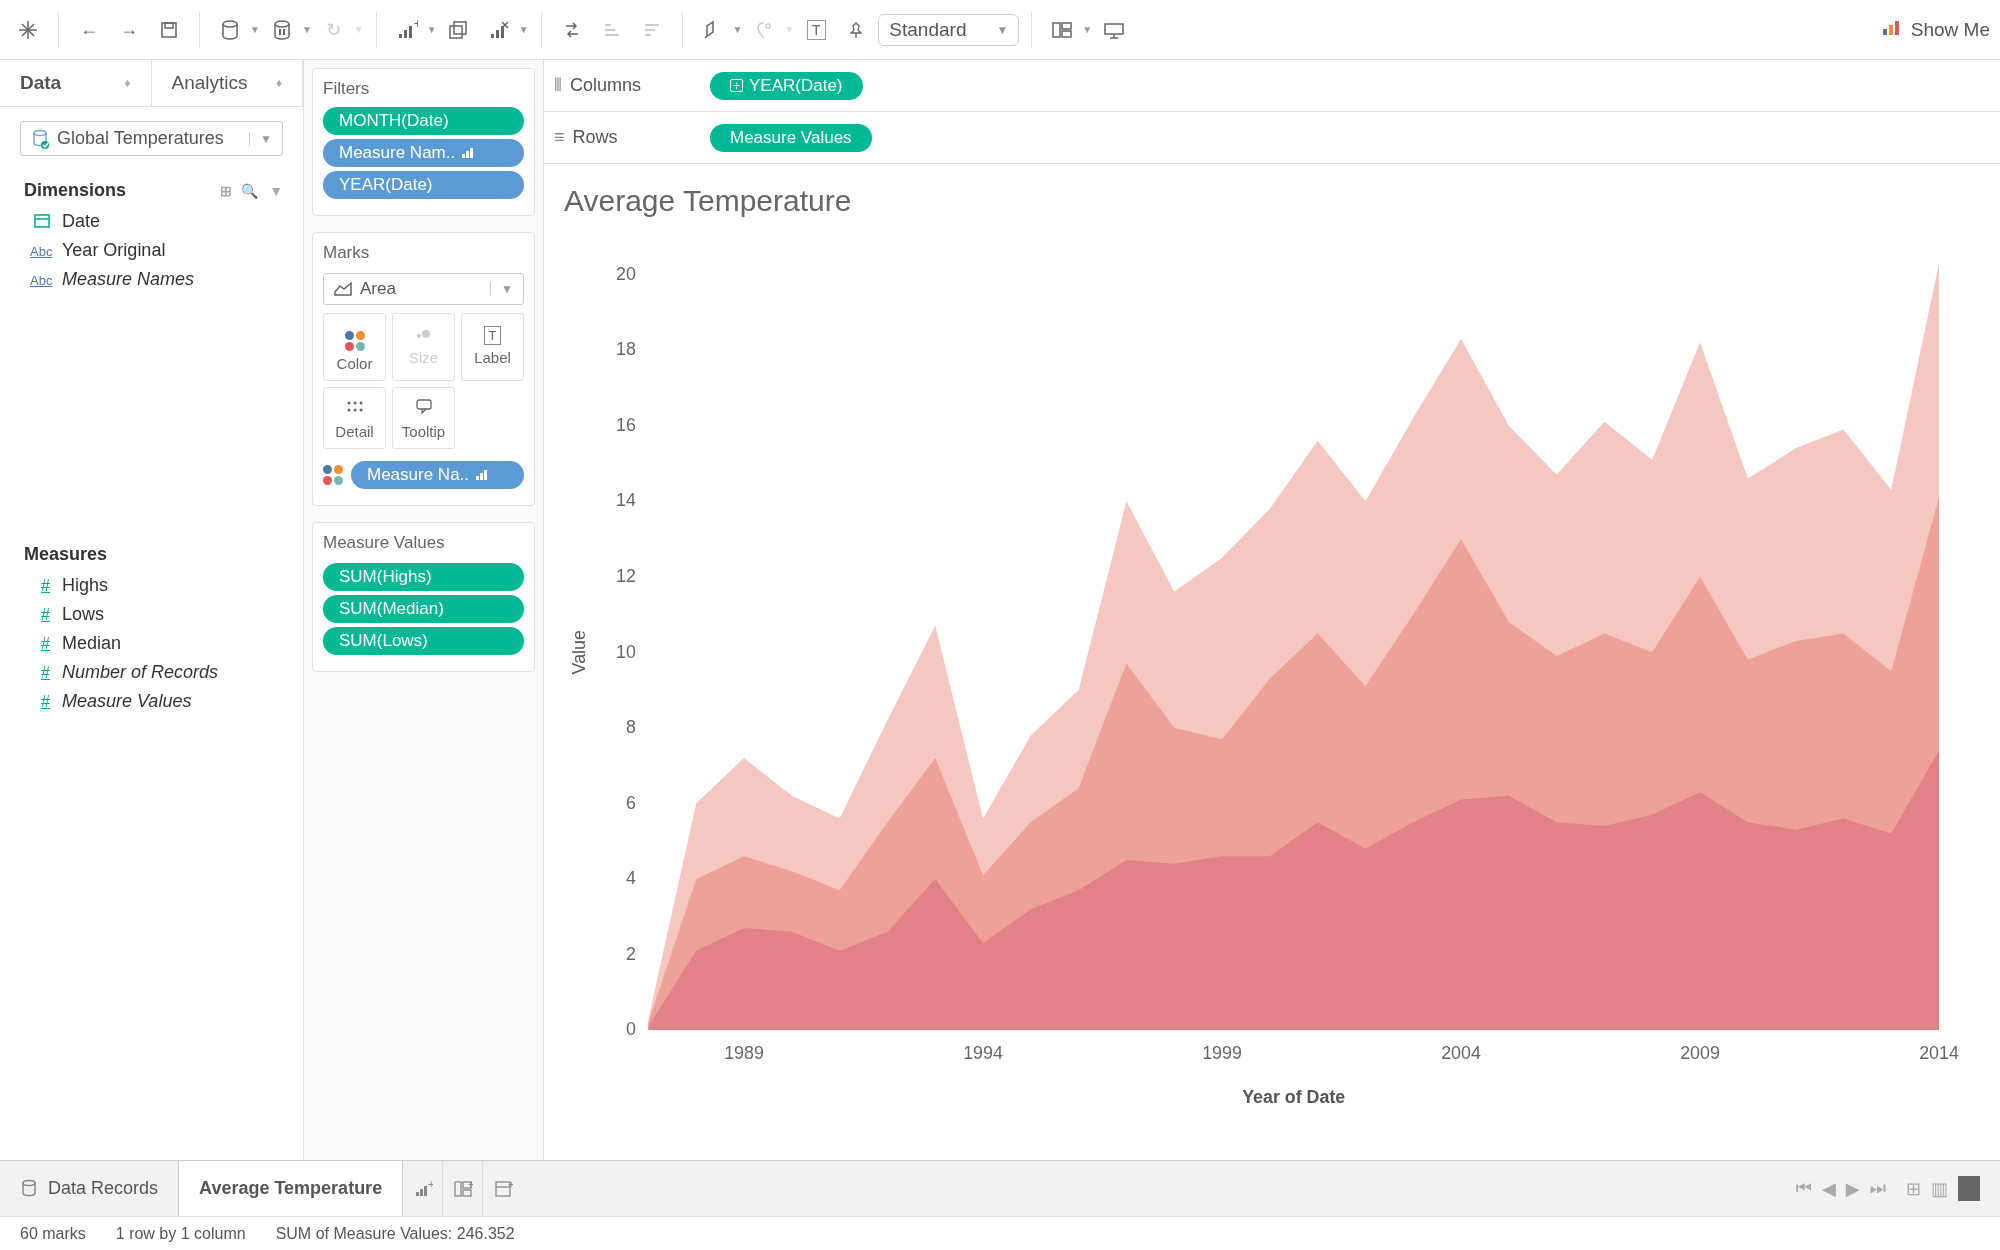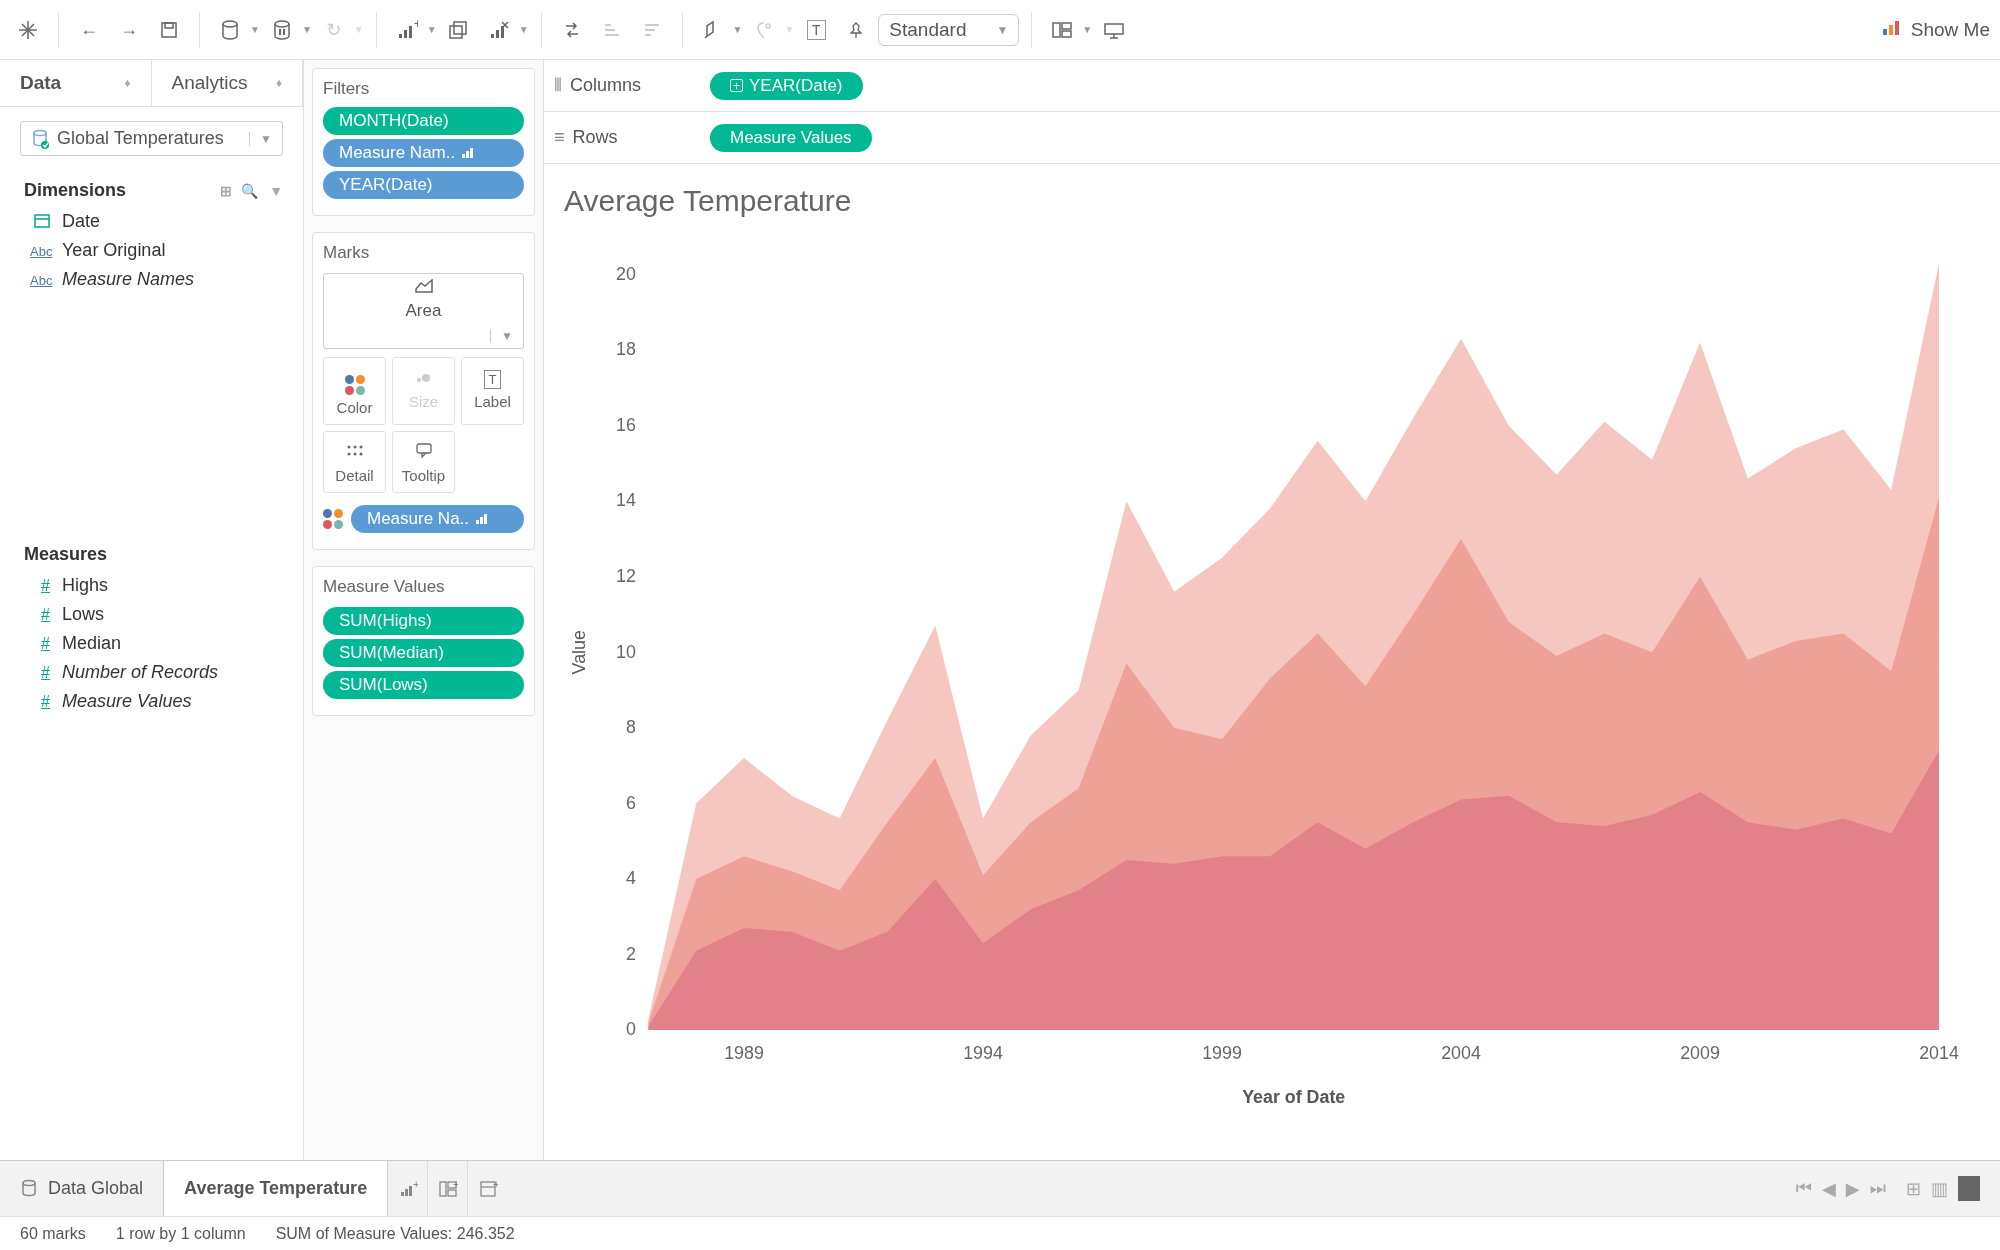--- a/index.html
+++ b/index.html
@@ -25,21 +25,21 @@
 .field .ico { width:20px; font-size:15px; text-align:right;text-decoration:underline; }
 .field.dim .ico { color:#4e79a7; }
 .field.meas .ico { color:#00a88f; }
 .field.italic span.lbl { font-style:italic; }
 .mid-panel { width:240px; background:#fafafa; border-right:1px solid #e0e0e0; padding:0; display:flex; flex-direction:column; }
 .card { margin:8px; background:#fff; border:1px solid #e0e0e0; border-radius:4px; padding:10px 10px 12px 10px; }
 .card-title { font-size:17px; color:#666; margin-bottom:10px; }
 .pill { border-radius:16px; padding:4px 16px; font-size:17px; color:#fff; margin:4px 0; display:flex; align-items:center; gap:6px; cursor:pointer; }
 .pill.green { background:#00b894; }
 .pill.blue { background:#5b9bd5; }
-.mark-type { display:flex; align-items:center; border:1px solid #ccc; border-radius:3px; padding:5px 10px; font-size:17px; color:#555; gap:8px; margin-bottom:8px;flex-direction:column; }
+.mark-type { display:flex; align-items:center; border:1px solid #ccc; border-radius:3px; padding:5px 10px; font-size:17px; color:#555; gap:8px; margin-bottom:8px; }
 .mark-type .caret2 { margin-left:auto; border-left:1px solid #ccc; padding-left:10px; color:#999; font-size:12px; }
 .mark-grid { display:grid; grid-template-columns:repeat(3,1fr); gap:6px; margin-bottom:8px; }
 .mark-cell { border:1px solid #e0e0e0; border-radius:3px; padding:8px 4px; text-align:center; font-size:15px; color:#666; cursor:pointer; }
 .mark-cell.dis { color:#ccc; }
 .mark-cell .mi { font-size:20px; display:block; margin-bottom:4px; }
 .color-pill { display:flex; align-items:center; gap:8px;justify-content:flex-end; }
 .color-pill .dots { width:20px; height:20px; display:grid; grid-template-columns:1fr 1fr; gap:2px; }
 .color-pill .dots span { border-radius:50%; }
 .shelves { display:flex; flex-direction:column; }
 .shelf { display:flex; align-items:center; border-bottom:1px solid #e0e0e0; height:52px; padding:0 10px; gap:16px; }
@@ -426,21 +426,21 @@
     </div>
   </div>
 </div>
 
 <div class="footer">
   <div class="ds-tab">
     <svg width="18" height="20">
         <ellipse cx="9" cy="4" rx="6" ry="2.5" fill="none" stroke="#888" stroke-width="1.5"></ellipse>
         <path d="M3 4 L3 14 A6 2.5 0 0 0 15 14 L15 4" fill="none" stroke="#888" stroke-width="1.5"></path>
       </svg>
-    <span>Data Global</span>
+    <span>Data Records</span>
   </div>
   <div class="sheet-tab">
       <span>Average Temperature</span>
     </div>
   <div class="foot-btn">
       <svg width="20" height="18">
         <rect x="3" y="12" width="3" height="4" fill="#888"></rect>
         <rect x="7" y="9" width="3" height="7" fill="#888"></rect>
         <rect x="11" y="6" width="3" height="10" fill="#888"></rect>
         <text x="15" y="8" font-size="11" fill="#888">+</text>

